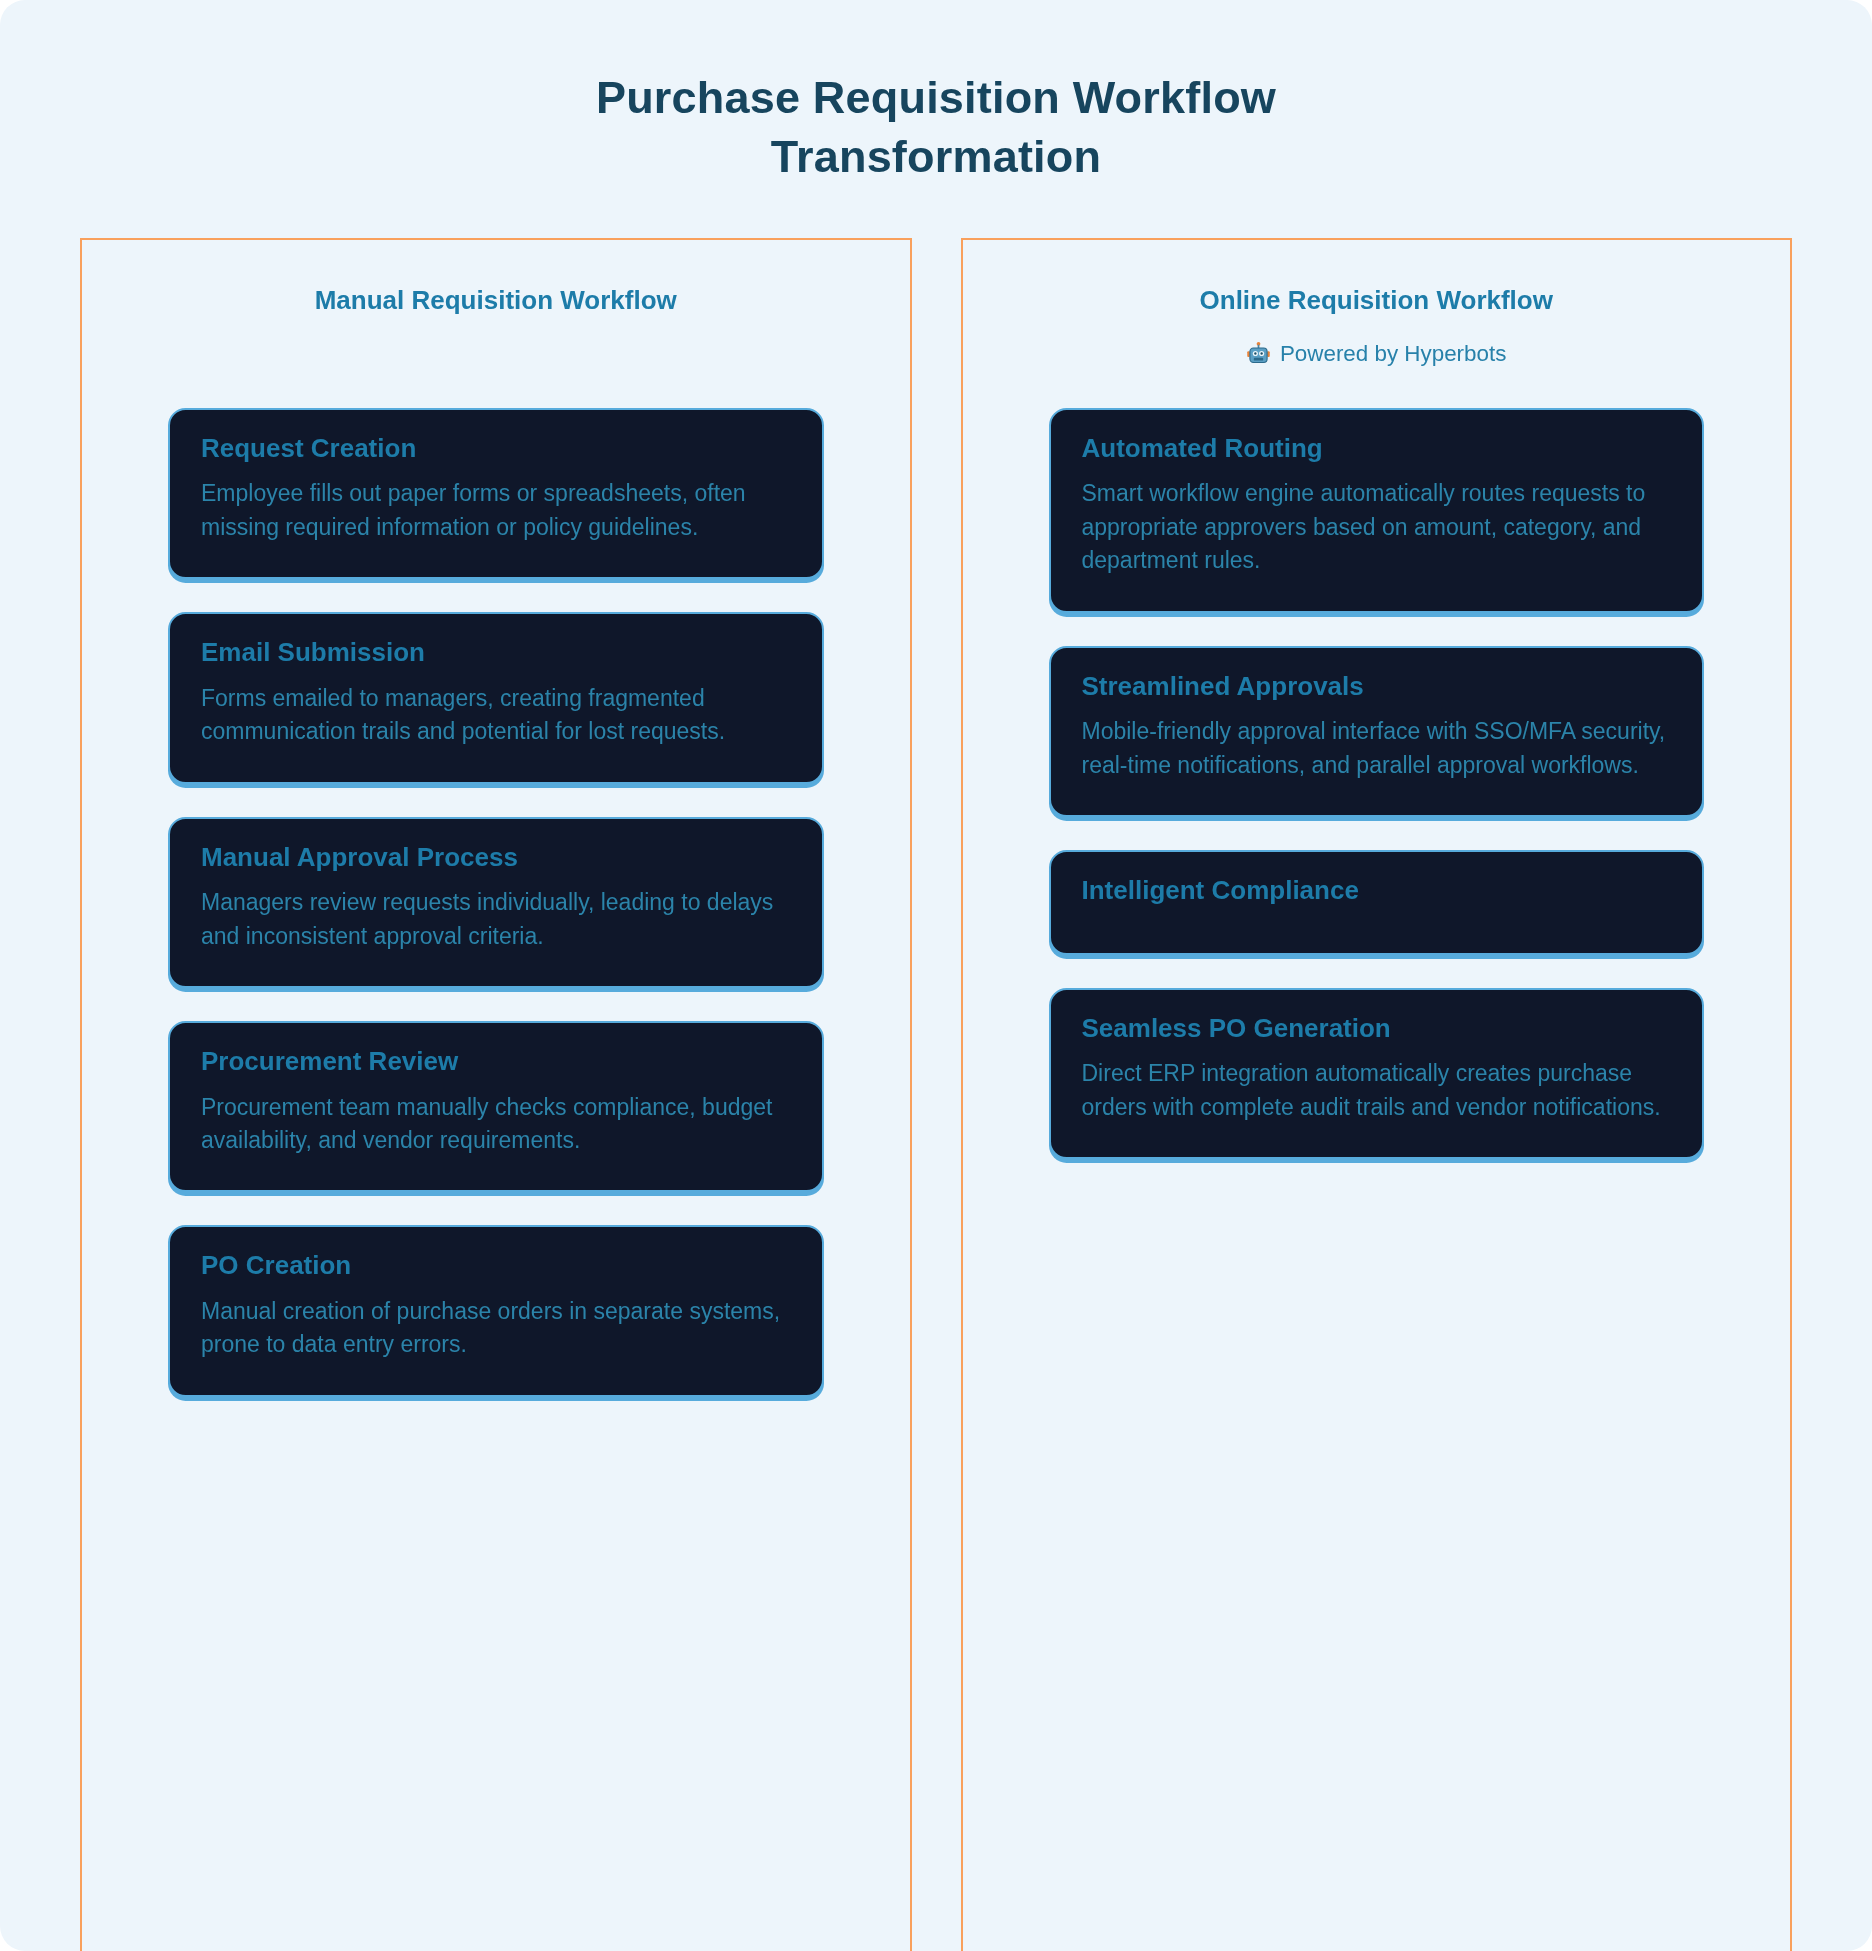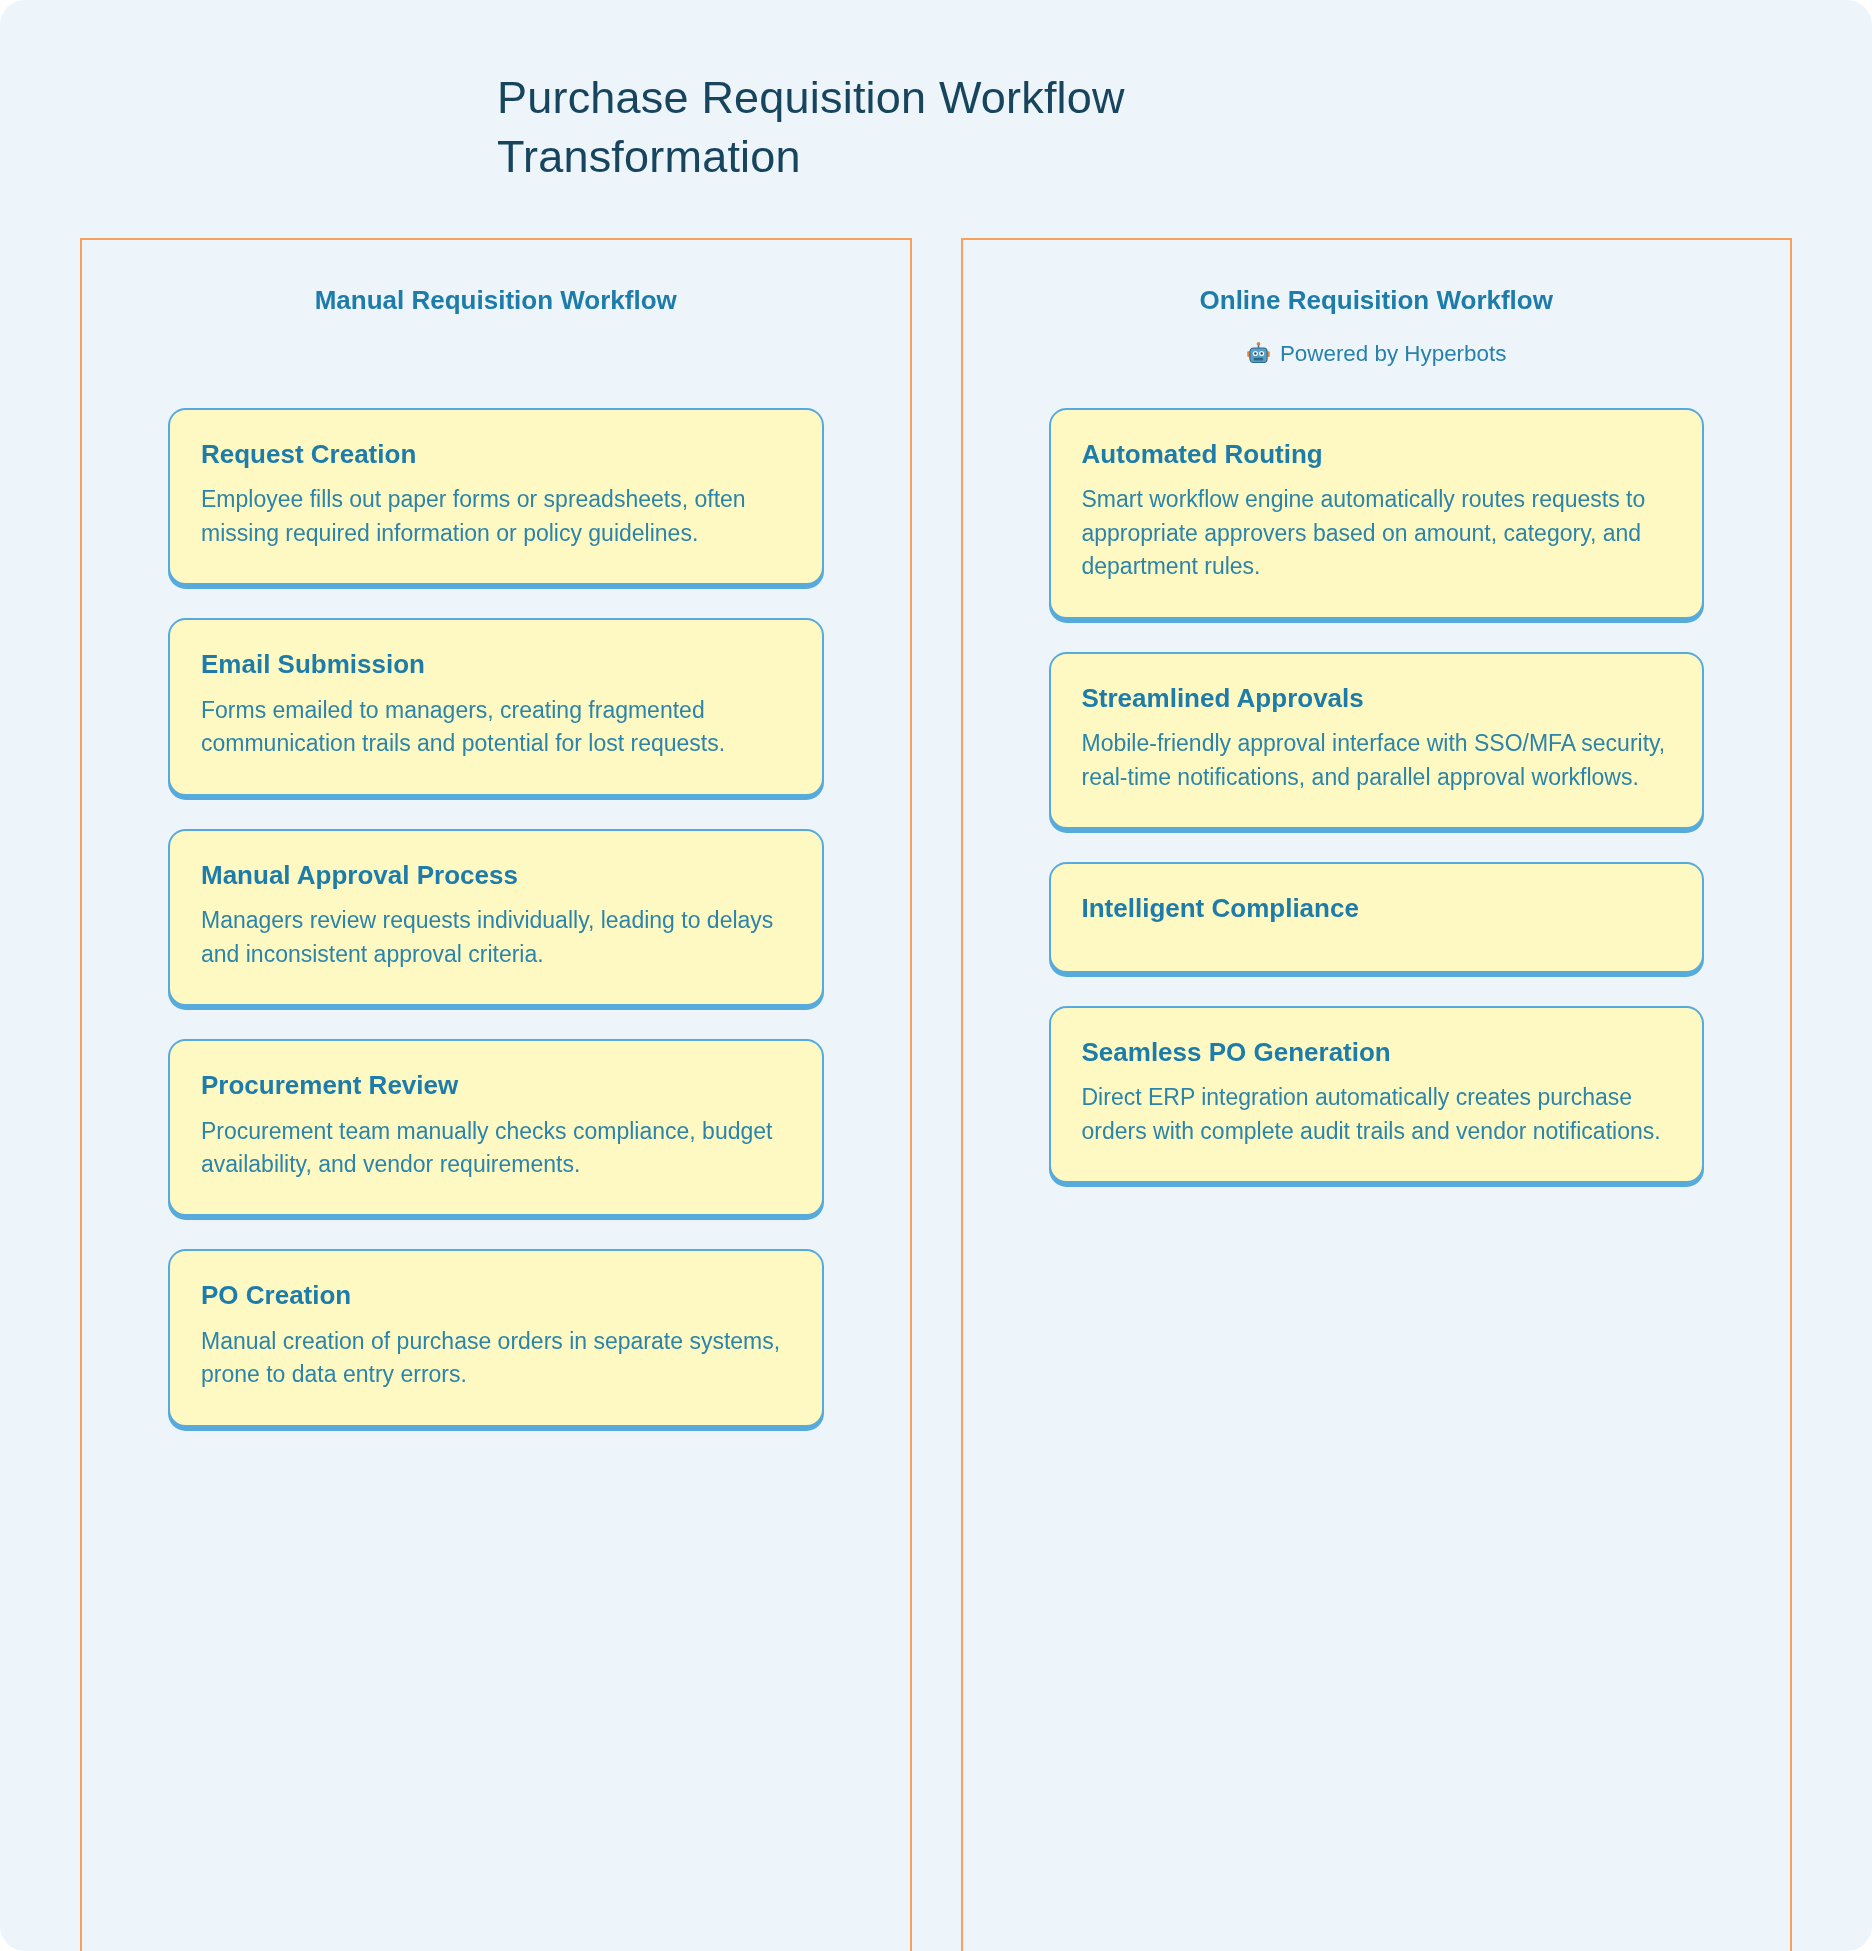--- a/index.html
+++ b/index.html
@@ -13,22 +13,23 @@
   .page {
     width: 1872px;
     height: 1951px;
     background: #edf5fb;
     border-radius: 25px;
     overflow: hidden;
   }
   .main-title {
     margin: 68px auto 0;
     max-width: 878px;
+    text-align: center;
     font-size: 45px;
-    font-weight: 400;
+    font-weight: 700;
     line-height: 1.32;
     color: #17455e;
     letter-spacing: 0.2px;
   }
   .columns {
     display: flex;
     gap: 49px;
     margin: 51px 80px 0;
     height: 1867px;
   }
@@ -57,24 +58,24 @@
     color: #2781aa;
   }
   .robot { display: inline-flex; }
   .cards {
     display: flex;
     flex-direction: column;
     gap: 33px;
     padding: 0 86px;
   }
   .card {
-    background: #fef9c3;
+    background: #0f172a;
     border: 2.9px solid #57abdc;
     border-radius: 17.6px;
-    padding: 29px 31px 33px;
+    padding: 23px 31px 33px;
     box-shadow: 0 3.9px 0 0 #57abdc;
   }
   .card-title {
     font-size: 26px;
     font-weight: 700;
     color: #1d7ca9;
     margin-bottom: 13.7px;
   }
   .card-desc {
     font-size: 23px;

